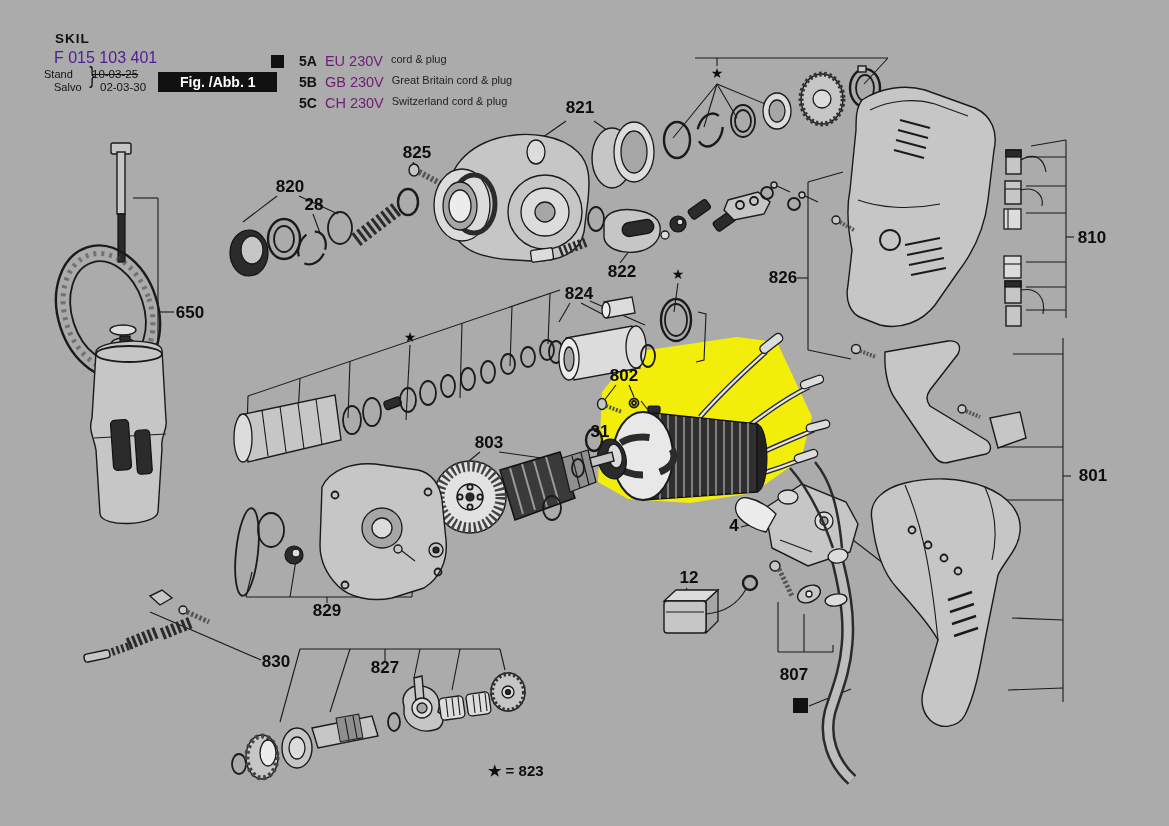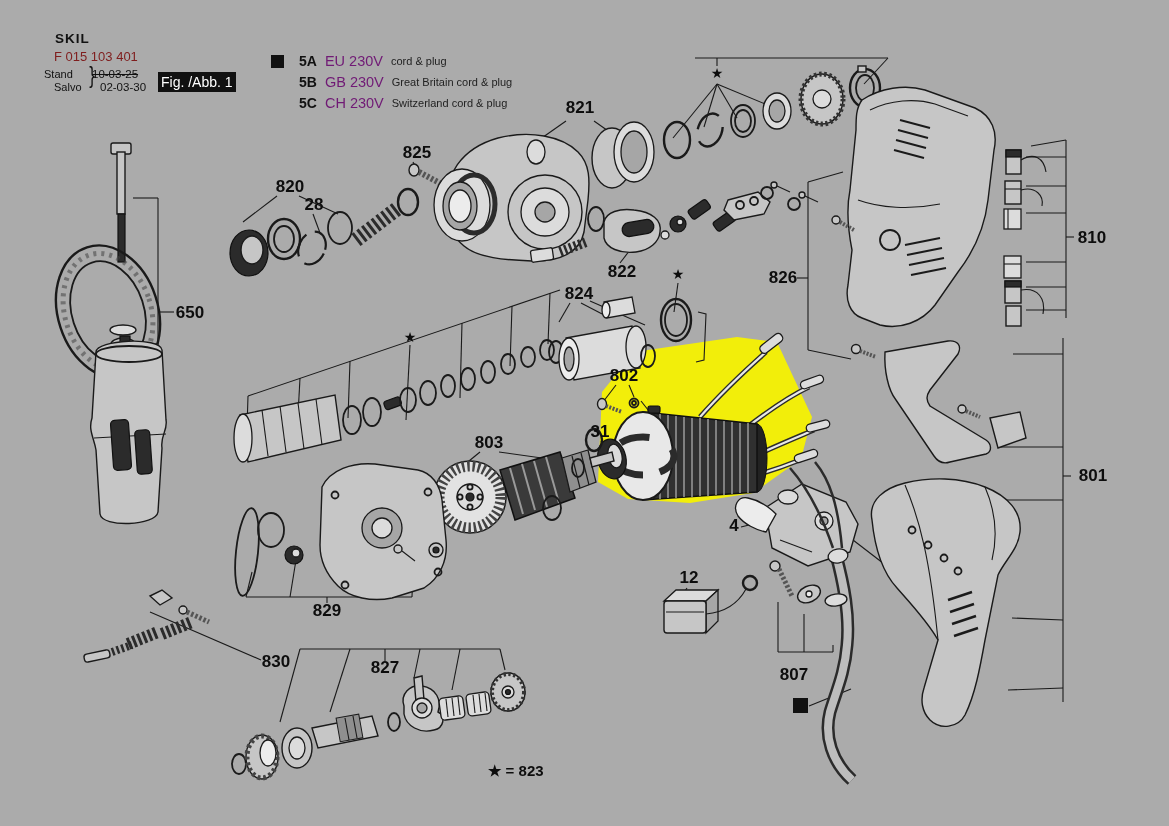--- a/index.html
+++ b/index.html
@@ -1,26 +1,26 @@
 <!DOCTYPE html>
 <html style="--bg: #ababab; --hl: #f2ee0a;"><head>
 <meta charset="utf-8">
 <style>
   html,body{margin:0;padding:0}
   .stage{position:relative;width:1169px;height:826px;background:var(--bg,#ababab);
          font-family:"Liberation Sans",sans-serif;overflow:hidden}
   .abs{position:absolute}
   .brand{font-size:13.5px;font-weight:700;letter-spacing:1px;color:#111}
-  .pn{font-size:13px;color:#7f1d1d}
+  .pn{font-size:16px;color:#4c1d95}
   .si-label{font-size:11px;color:#111;line-height:12px}
   .brace{font-size:24px;color:#111;transform:scaleX(.7);line-height:24px}
   .si-date{font-size:11.5px;color:#111;line-height:12px}
   .strike{text-decoration:line-through}
-  .figbox{background:#111;color:#fff;font-size:14px;font-weight:400;padding:2px 3px}
-  .legend-row{position:absolute;display:flex;align-items:center;gap:8px;white-space:nowrap}
+  .figbox{background:#111;color:#fff;font-size:14px;font-weight:700;padding:2px 22px}
+  .legend-row{position:absolute;display:flex;align-items:flex-start;gap:8px;white-space:nowrap}
   .lg-code{font-size:14px;font-weight:700;color:#111}
   .lg-volt{font-size:14.5px;color:#701a75}
   .lg-desc{font-size:11px;color:#222}
   .sq{width:13px;height:13px;background:#111}
   .footer div{font-size:12.5px;color:#111;line-height:15.5px}
   svg .ln{stroke:#1a1a1a;stroke-width:1.1;fill:none}
   svg .pt{stroke:#1a1a1a;stroke-width:1.4;fill:#c6c6c6}
   svg .lt{stroke:#1a1a1a;stroke-width:1.3;fill:#dcdcdc}
   svg .wh{stroke:#1a1a1a;stroke-width:1.3;fill:#ececec}
   svg .md{stroke:#1a1a1a;stroke-width:1.3;fill:#a6a6a6}

